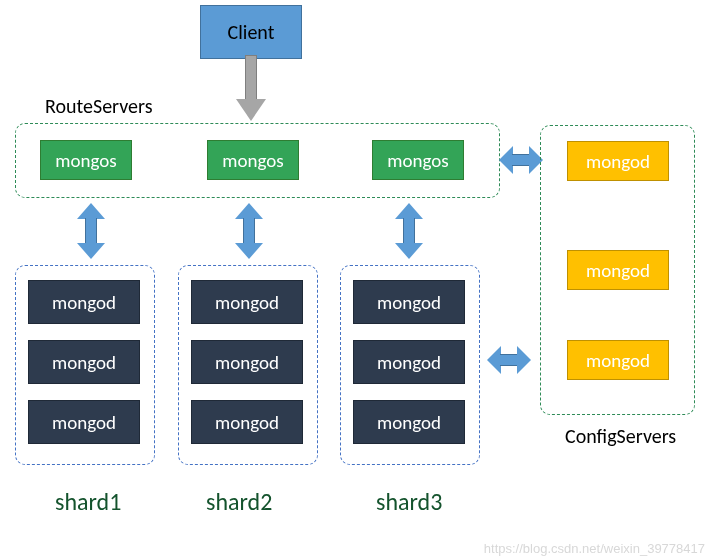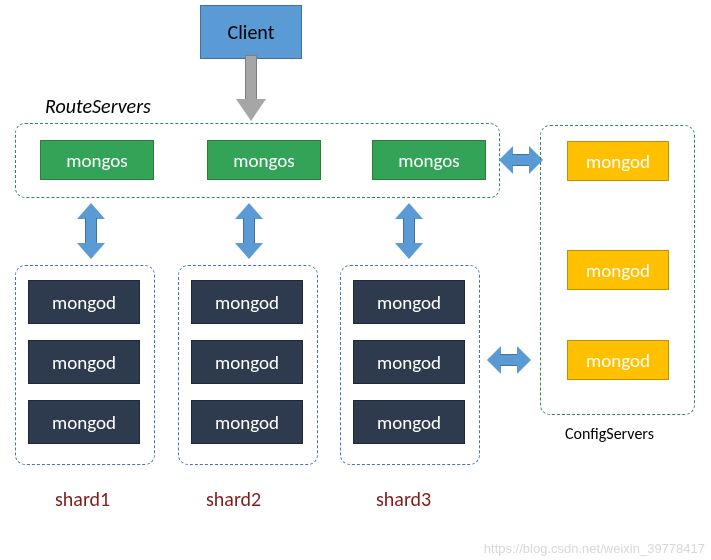--- a/index.html
+++ b/index.html
@@ -24,34 +24,33 @@
     display: flex;
     align-items: center;
     justify-content: center;
   }
   .route-label {
     position: absolute;
     left: 45px;
     top: 94px;
     font-size: 20px;
     color: #000;
-    font-style: italic;
   }
   .route-container {
     position: absolute;
     left: 15px;
     top: 123px;
     width: 485px;
     height: 75px;
     border: 1.5px dashed #2e8b57;
     border-radius: 10px;
   }
   .mongos-box {
     position: absolute;
-    width: 114px;
+    width: 92px;
     height: 40px;
     background: #33a457;
     border: 1px solid #2e7d32;
     color: #fff;
     font-size: 19px;
     display: flex;
     align-items: center;
     justify-content: center;
   }
   .config-container {
@@ -60,21 +59,21 @@
     top: 125px;
     width: 155px;
     height: 290px;
     border: 1.5px dashed #2e8b57;
     border-radius: 10px;
   }
   .config-label {
     position: absolute;
     left: 565px;
     top: 424px;
-    font-size: 16px;
+    font-size: 20px;
     color: #000;
   }
   .mongod-yellow {
     position: absolute;
     width: 102px;
     height: 40px;
     background: #ffc000;
     border: 1px solid #bf9000;
     color: #fff;
     font-size: 19px;
@@ -96,22 +95,22 @@
     background: #2e3b4e;
     border: 1px solid #1f2937;
     color: #fff;
     font-size: 19px;
     display: flex;
     align-items: center;
     justify-content: center;
   }
   .shard-label {
     position: absolute;
-    font-size: 20px;
-    color: #7f1d1d;
+    font-size: 24px;
+    color: #14532d;
   }
   .watermark {
     position: absolute;
     right: 6px;
     bottom: 4px;
     font-size: 13px;
     color: #d8d8d8;
     font-family: Arial, sans-serif;
   }
   

